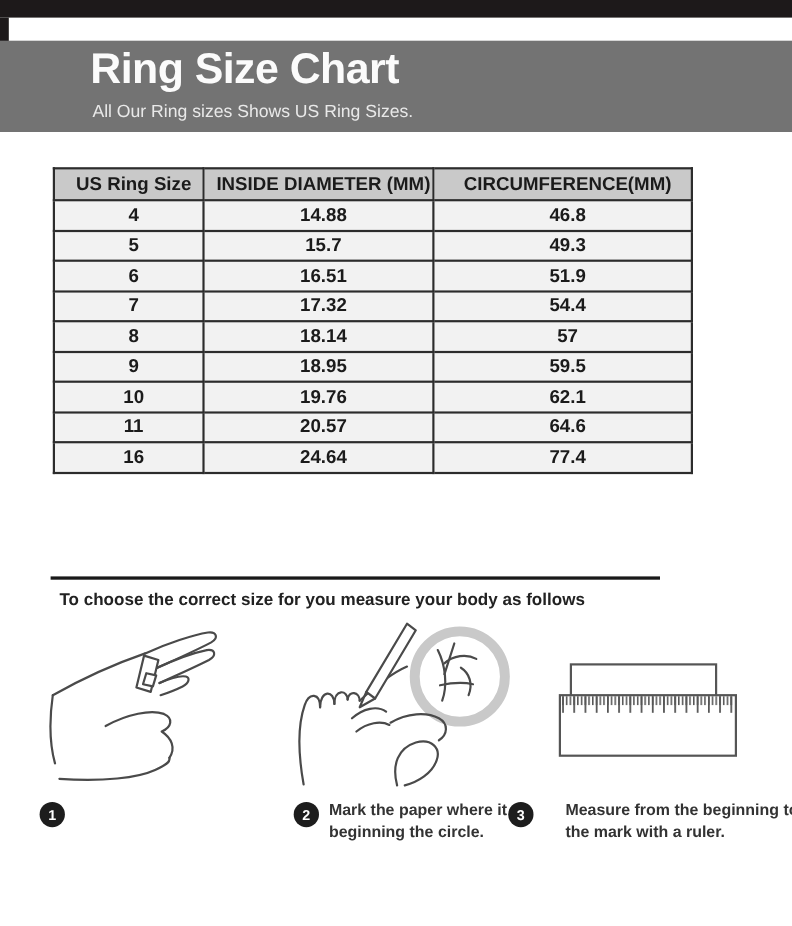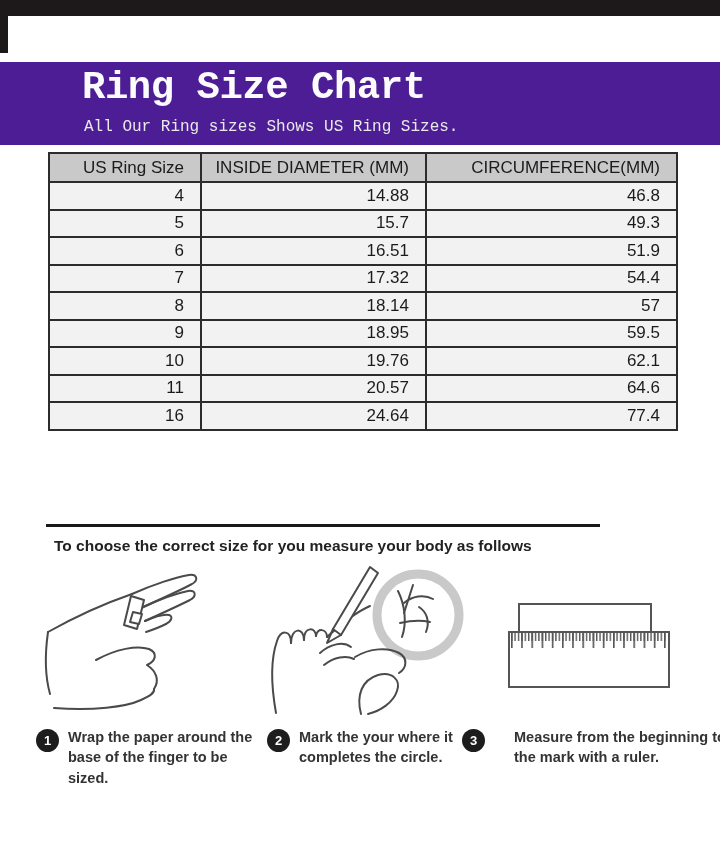--- a/index.html
+++ b/index.html
@@ -3,36 +3,36 @@
 <meta charset="utf-8">
 <style>
   html,body { margin:0; padding:0; background:#ffffff; }
   .page {
     position:relative; width:720px; height:842px; background:#ffffff;
     overflow:hidden; font-family:"Liberation Sans", sans-serif;
   }
   
   .top-bar   { position:absolute; left:0; top:0; width:720px; height:16px; background:#1d191a; }
   .left-notch{ position:absolute; left:0; top:16px; width:8px; height:37px; background:#1d191a; }
-  .band      { position:absolute; left:0; top:62px; width:720px; height:83px; background:#4c1d95;font-family:Liberation Mono, monospace; }
+  .band      { position:absolute; left:0; top:37px; width:720px; height:83px; background:#737373; }
   .band-title{
     position:absolute; left:82px; top:4px; font-size:39px; font-weight:bold;
     color:#fbfbfb; letter-spacing:-0.5px; white-space:nowrap;
   }
   .band-sub  {
     position:absolute; left:84px; top:56px; font-size:16px; color:#e9e9e9; white-space:nowrap;
   }
   
   .size-table {
     position:absolute; left:48px; top:152px; border-collapse:collapse; table-layout:fixed;
     font-family:"Liberation Sans", sans-serif;
   }
   .size-table th, .size-table td {
-    border:2px solid #2c2c2c; text-align:right; padding:0 16px 0 9px;
-    font-weight:normal; color:#1b1b1b; overflow:hidden; white-space:nowrap;
+    border:2px solid #2c2c2c; text-align:center; padding:0 0 0 9px;
+    font-weight:bold; color:#1b1b1b; overflow:hidden; white-space:nowrap;
   }
   .size-table th { background:#c9c9c9; height:27px; font-size:17px; }
   .size-table td { background:#f2f2f2; height:25.5px; font-size:17px; }
   .col-size { width:125px; } .col-dia { width:198px; } .col-circ { width:224px; }
 
   .divider { position:absolute; left:46px; top:524px; width:554px; height:3px; background:#191919; }
 
   .instr-heading {
     position:absolute; left:54px; top:537px; font-size:15.5px; font-weight:bold;
     color:#222222; white-space:nowrap;
@@ -179,24 +179,23 @@
       </defs>
       <rect x="14" y="4" width="132" height="30" fill="#ffffff" stroke="#555555" stroke-width="2"></rect>
       <rect x="4" y="32" width="160" height="55" fill="#ffffff" stroke="#555555" stroke-width="2"></rect>
       <rect x="6" y="33" width="156" height="8" fill="url(#tks)"></rect>
       <rect x="6" y="33" width="156" height="15" fill="url(#tkl)"></rect>
     </svg>
   </div>
 
   <div class="step step-1">
     <div class="badge">1</div>
-    <div class="step-text">Wrap the paper around the base of the finger to be sized.</div>
   </div>
   <div class="step step-2">
     <div class="badge">2</div>
-    <div class="step-text">Mark the your where it completes the circle.</div>
+    <div class="step-text">Mark the paper where it beginning the circle.</div>
   </div>
   <div class="step step-3">
     <div class="badge">3</div>
     <div class="step-text">Measure from the beginning to the mark with a ruler.</div>
   </div>
 
 </div>
 
 </body></html>

